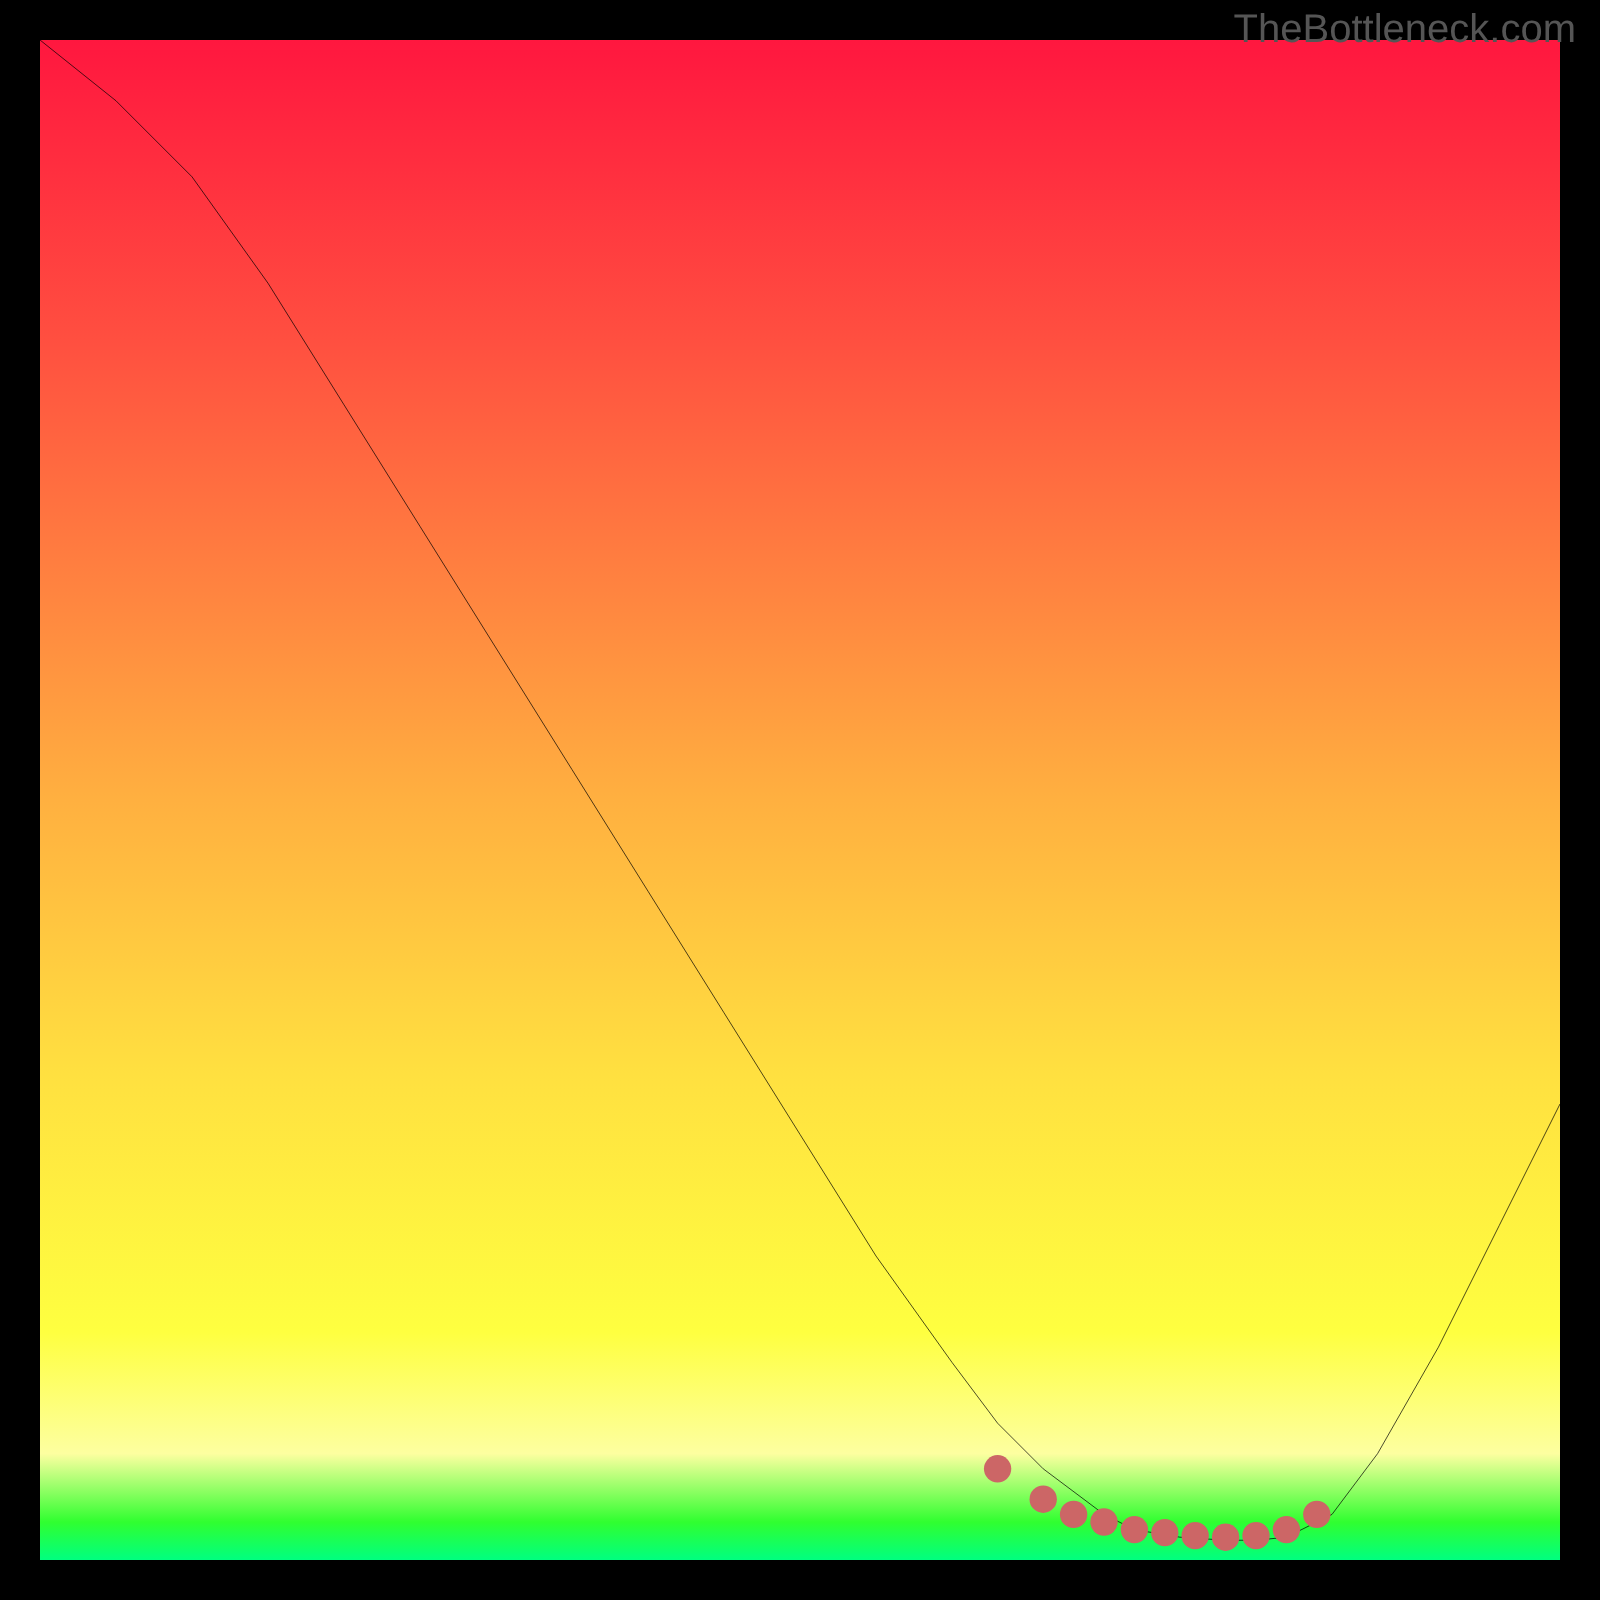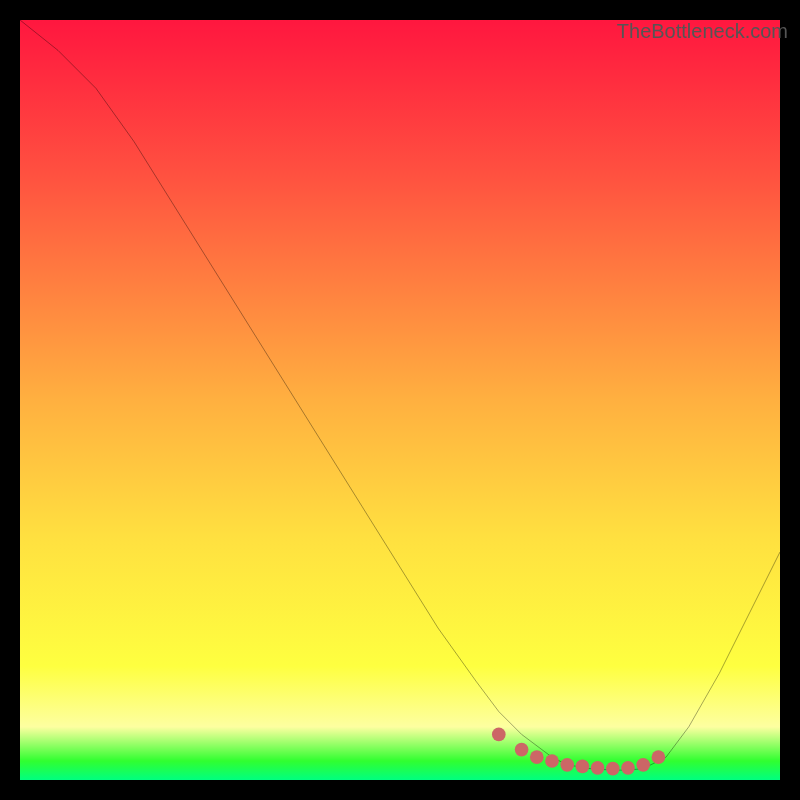--- a/index.html
+++ b/index.html
@@ -5,21 +5,21 @@
   * { margin: 0; padding: 0; box-sizing: border-box; }
   body {
     width: 800px;
     height: 800px;
     background: #000;
     position: relative;
     font-family: Arial, sans-serif;
   }
   .watermark {
     position: absolute;
-    top: 20px;
+    top: 4px;
     right: 12px;
     color: #555;
     font-size: 20px;
     z-index: 10;
   }
   .plot-area {
     position: absolute;
     left: 20px;
     top: 20px;
     width: 760px;

